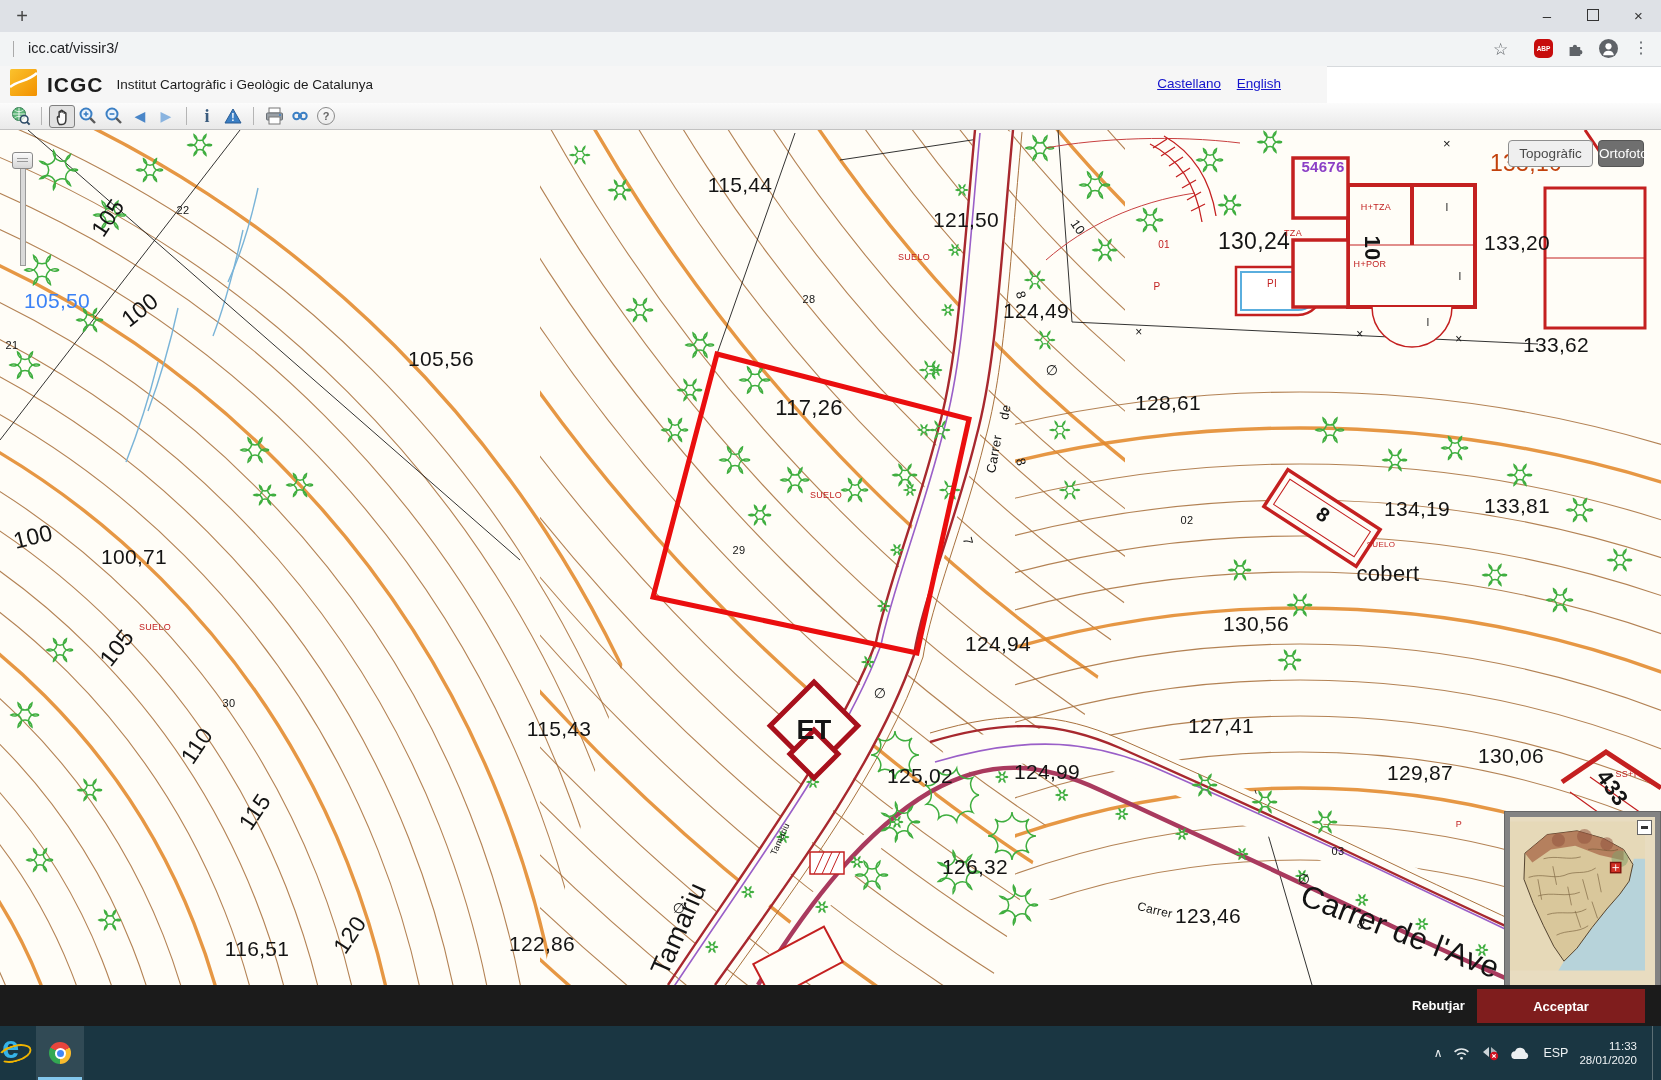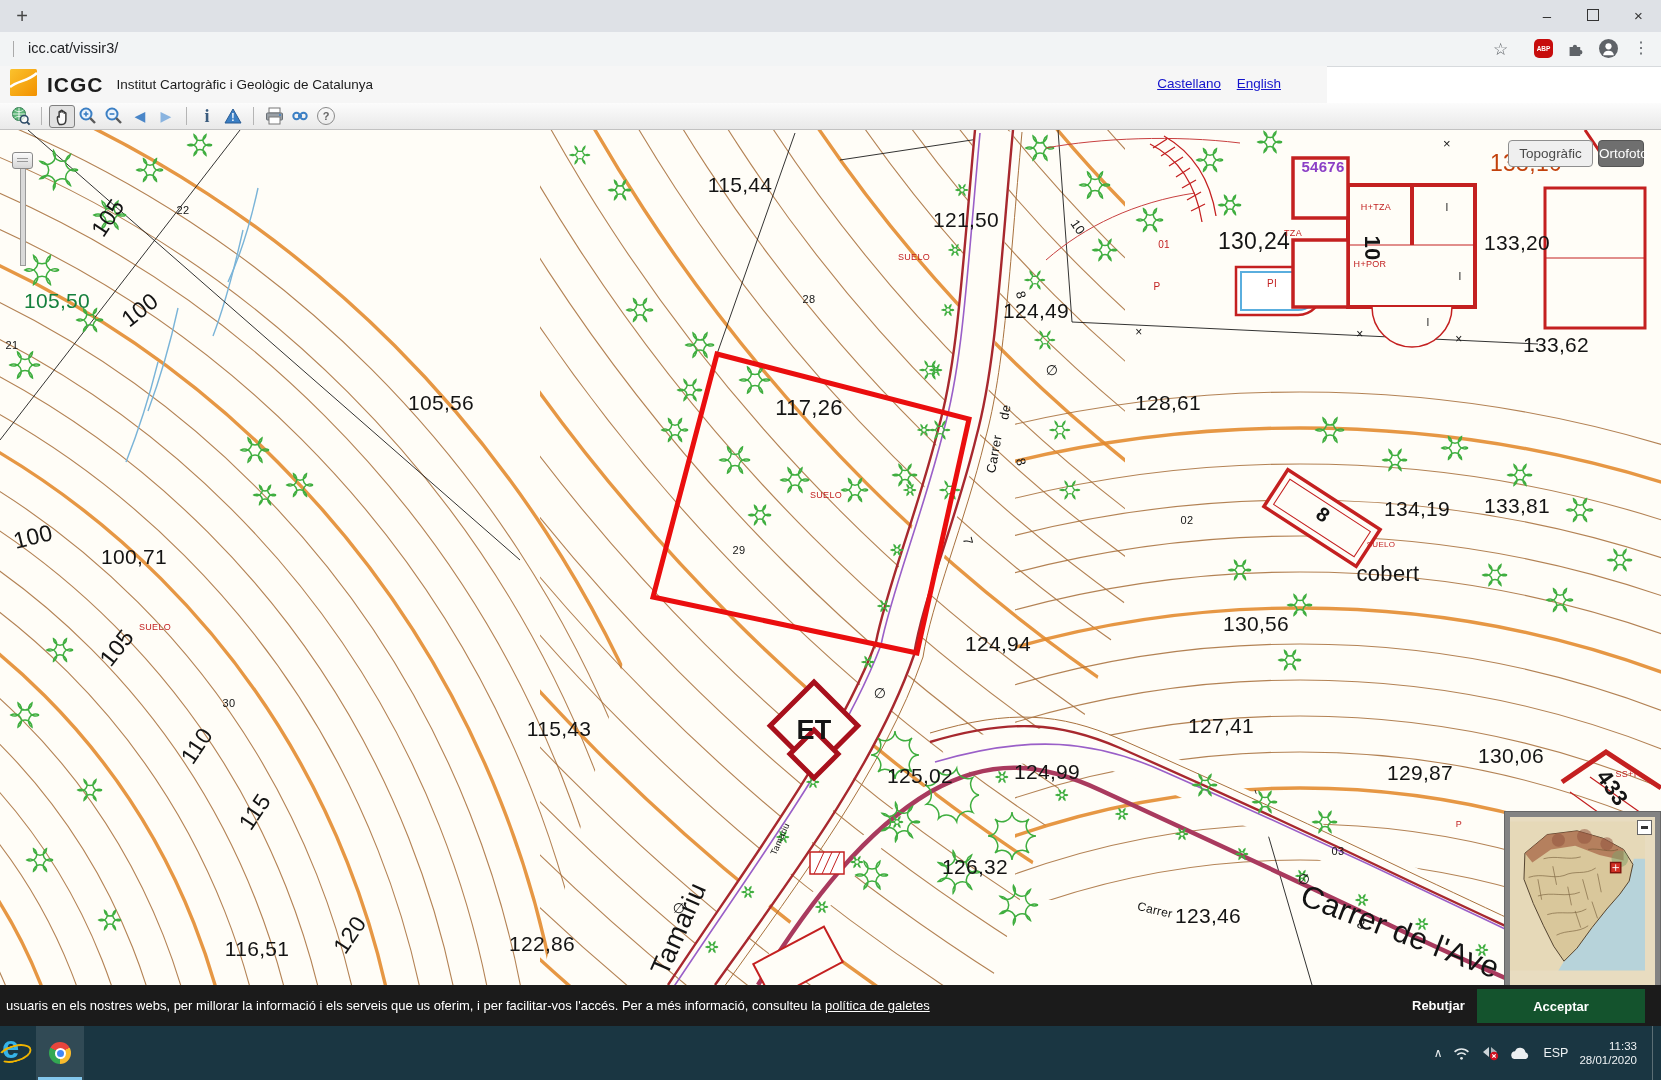--- a/index.html
+++ b/index.html
@@ -449,26 +449,26 @@
         </g>
       <rect x="810" y="722" width="34" height="22" fill="#fff" stroke="#c42020" stroke-width="1.5"></rect>
       <path d="M814,744 L824,722 M822,744 L832,722 M830,744 L840,722" stroke="#c42020" stroke-width="1" fill="none"></path>
     </g>
     <g id="sel-poly">
         <polygon points="717,224 969,289 917,523 653,467" fill="none" stroke="#ea0e0e" stroke-width="5"></polygon>
       </g>
   </svg>
 
   <div id="map-labels">
-      <span class="map-label" style="left: 57px; top: 171px; font-size: 21px; color: #15803d; transform: translate(-50%, -50%);">105,50</span>
+      <span class="map-label" style="left: 57px; top: 171px; font-size: 21px; color: #3b82f6; transform: translate(-50%, -50%);">105,50</span>
       <span class="map-label" style="left: 140px; top: 180px; font-size: 23px; color: rgb(20, 20, 20); transform: translate(-50%, -50%) rotate(-38deg);">100</span>
       <span class="map-label" style="left: 108px; top: 88px; font-size: 23px; color: rgb(20, 20, 20); transform: translate(-50%, -50%) rotate(-56deg);">105</span>
       <span class="map-label" style="left: 183px; top: 80px; font-size: 11px; color: rgb(20, 20, 20); transform: translate(-50%, -50%);">22</span>
       <span class="map-label" style="left: 12px; top: 215px; font-size: 11px; color: rgb(20, 20, 20); transform: translate(-50%, -50%);">21</span>
-      <span class="map-label" style="left: 441px; top: 229px; font-size: 21px; color: rgb(20, 20, 20); transform: translate(-50%, -50%); margin-top: 44px;">105,56</span>
+      <span class="map-label" style="left: 441px; top: 229px; font-size: 21px; color: rgb(20, 20, 20); transform: translate(-50%, -50%);">105,56</span>
       <span class="map-label" style="left: 134px; top: 427px; font-size: 21px; color: rgb(20, 20, 20); transform: translate(-50%, -50%);">100,71</span>
       <span class="map-label" style="left: 33px; top: 407px; font-size: 23px; color: rgb(20, 20, 20); transform: translate(-50%, -50%) rotate(-14deg);">100</span>
       <span class="map-label" style="left: 117px; top: 518px; font-size: 23px; color: rgb(20, 20, 20); transform: translate(-50%, -50%) rotate(-52deg);">105</span>
       <span class="map-label" style="left: 197px; top: 616px; font-size: 23px; color: rgb(20, 20, 20); transform: translate(-50%, -50%) rotate(-56deg);">110</span>
       <span class="map-label" style="left: 255px; top: 682px; font-size: 23px; color: rgb(20, 20, 20); transform: translate(-50%, -50%) rotate(-56deg);">115</span>
       <span class="map-label" style="left: 350px; top: 805px; font-size: 23px; color: rgb(20, 20, 20); transform: translate(-50%, -50%) rotate(-56deg);">120</span>
       <span class="map-label" style="left: 155px; top: 497px; font-size: 9px; color: rgb(194, 34, 34); transform: translate(-50%, -50%);">SUELO</span>
       <span class="map-label" style="left: 229px; top: 573px; font-size: 11px; color: rgb(20, 20, 20); transform: translate(-50%, -50%);">30</span>
       <span class="map-label" style="left: 257px; top: 819px; font-size: 21px; color: rgb(20, 20, 20); transform: translate(-50%, -50%);">116,51</span>
       <span class="map-label" style="left: 542px; top: 814px; font-size: 21px; color: rgb(20, 20, 20); transform: translate(-50%, -50%);">122,86</span>
@@ -573,23 +573,22 @@
         <path d="M110,49.5 h7 M113.5,46 v7" stroke="#fff" stroke-width="1"></path>
       </g>
     </svg>
     <div id="ov-min">
         <span></span>
       </div>
   </div>
 </div>
 
 <div class="abs" id="cookiebar">
-  <div class="abs" id="cookie-msg"><span>usuaris en els nostres webs, per millorar la informació i els serveis que us oferim, i per facilitar-vos l'accés. Per a més informació, consulteu la </span><a id="cookie-link">política de galetes</a></div>
   <div class="abs" id="reject-btn">Rebutjar</div>
-  <div class="abs" id="accept-btn" style="background: #14532d;">Acceptar</div>
+  <div class="abs" id="accept-btn" style="background: #7f1d1d;">Acceptar</div>
 </div>
 
 <div class="abs" id="taskbar">
   <div id="ie-icon">
     <span class="e">e</span>
     <span class="orbit"></span>
   </div>
   <div id="chrome-tile">
     <span class="chrome-ball"></span>
     <span class="ul"></span>

